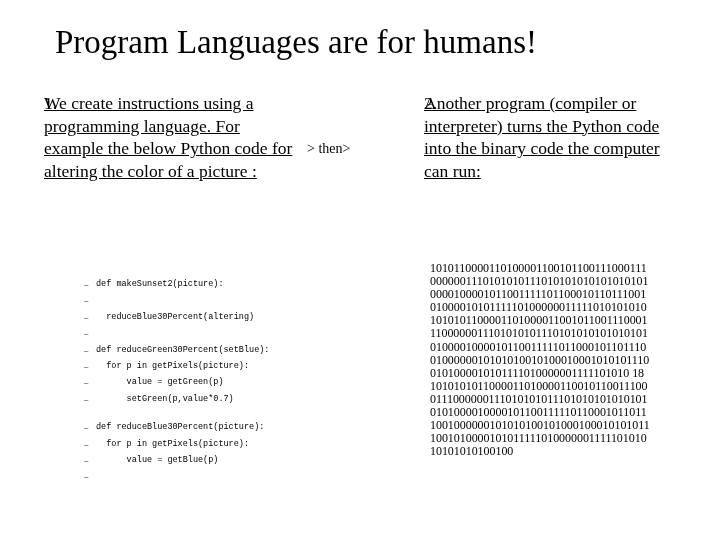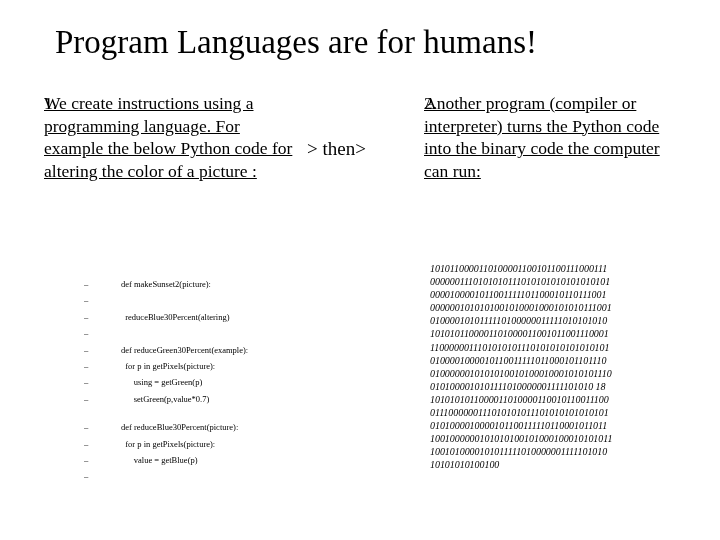--- a/index.html
+++ b/index.html
@@ -57,21 +57,21 @@
     text-align: left;
   }
   .numbered .body {
     display: block;
     text-decoration: underline;
   }
   .arrow-then {
     position: absolute;
     left: 307px;
     top: 138px;
-    font-size: 19px;
+    font-size: 14px;
     line-height: 22px;
     white-space: nowrap;
   }
   .code-block {
     position: absolute;
     left: 58px;
     top: 276px;
     width: 300px;
     font-size: 8.5px;
     line-height: 16.4px;
@@ -82,38 +82,38 @@
     height: 16.4px;
   }
   .code-line .dash {
     position: absolute;
     left: 26px;
     top: 0;
     width: 14px;
   }
   .code-line .ctext {
     display: block;
-    margin-left: 63px;
+    margin-left: 38px;
+    font-family: Liberation Mono, monospace;
   }
   .code-line.blank {
     height: 16.4px;
   }
   .code-line.gap {
     height: 12px;
   }
   .binary-block {
     position: absolute;
     left: 430px;
     top: 262px;
     width: 245px;
-    font-size: 10px;
+    font-size: 12px;
     line-height: 13.1px;
     letter-spacing: -0.05px;
     white-space: nowrap;
-    font-style: italic;
   }
   .binary-line {
     display: block;
     height: 13.1px;
   }
 </style>
 </head>
 <body>
 
 <div class="slide">
@@ -134,36 +134,35 @@
       <span class="num">2.</span>
       <span class="body">Another program (compiler or interpreter) turns the Python code into the binary code the computer can run:</span>
     </div>
   </div>
 
   <div class="code-block">
       <div class="code-line"><span class="dash">–</span><span class="ctext">def makeSunset2(picture):</span></div>
       <div class="code-line"><span class="dash">–</span></div>
       <div class="code-line"><span class="dash">–</span><span class="ctext">  reduceBlue30Percent(altering)</span></div>
       <div class="code-line blank"><span class="dash">–</span><span class="ctext"></span></div>
-      <div class="code-line"><span class="dash">–</span><span class="ctext">def reduceGreen30Percent(example):</span></div>
+      <div class="code-line"><span class="dash">–</span><span class="ctext">def reduceGreen30Percent(setBlue):</span></div>
       <div class="code-line"><span class="dash">–</span><span class="ctext">  for p in getPixels(picture):</span></div>
-      <div class="code-line"><span class="dash">–</span><span class="ctext">      using = getGreen(p)</span></div>
+      <div class="code-line"><span class="dash">–</span><span class="ctext">      value = getGreen(p)</span></div>
       <div class="code-line"><span class="dash">–</span><span class="ctext">      setGreen(p,value*0.7)</span></div>
       <div class="code-line gap"></div>
       <div class="code-line"><span class="dash">–</span><span class="ctext">def reduceBlue30Percent(picture):</span></div>
       <div class="code-line"><span class="dash">–</span><span class="ctext">  for p in getPixels(picture):</span></div>
       <div class="code-line"><span class="dash">–</span><span class="ctext">      value = getBlue(p)</span></div>
       <div class="code-line"><span class="dash">–</span></div>
     </div>
 
   <div class="binary-block">
       <span class="binary-line">1010110000110100001100101100111000111</span>
       <span class="binary-line">0000001110101010111010101010101010101</span>
       <span class="binary-line">0000100001011001111101100010110111001</span>
-      <span class="binary-line">0000001010101001010001000101010111001</span>
       <span class="binary-line">0100001010111110100000011111010101010</span>
       <span class="binary-line">1010101100001101000011001011001110001</span>
       <span class="binary-line">1100000011101010101110101010101010101</span>
       <span class="binary-line">0100001000010110011111011000101101110</span>
       <span class="binary-line">0100000010101010010100010001010101110</span>
       <span class="binary-line">0101000010101111010000001111101010 18</span>
       <span class="binary-line">1010101011000011010000110010110011100</span>
       <span class="binary-line">0111000000111010101011101010101010101</span>
       <span class="binary-line">0101000010000101100111110110001011011</span>
       <span class="binary-line">1001000000101010100101000100010101011</span>

